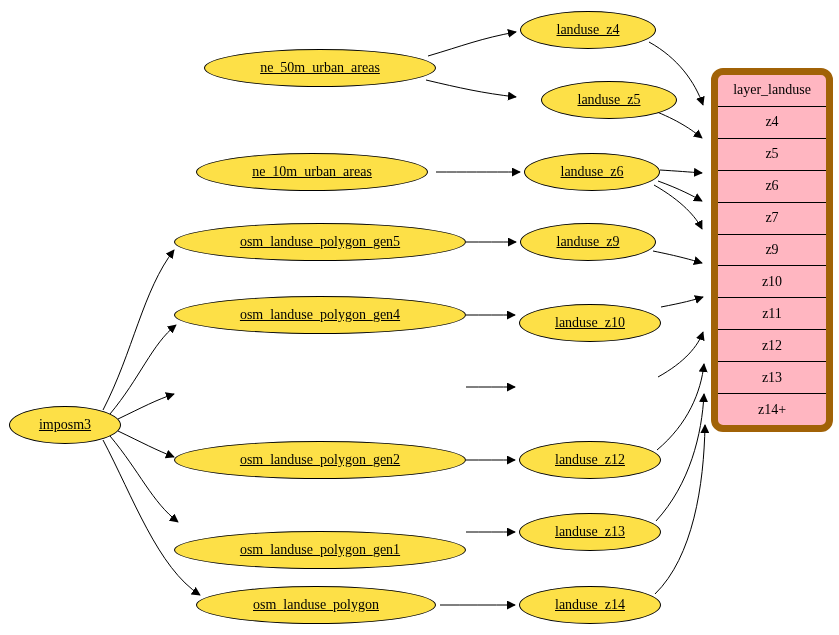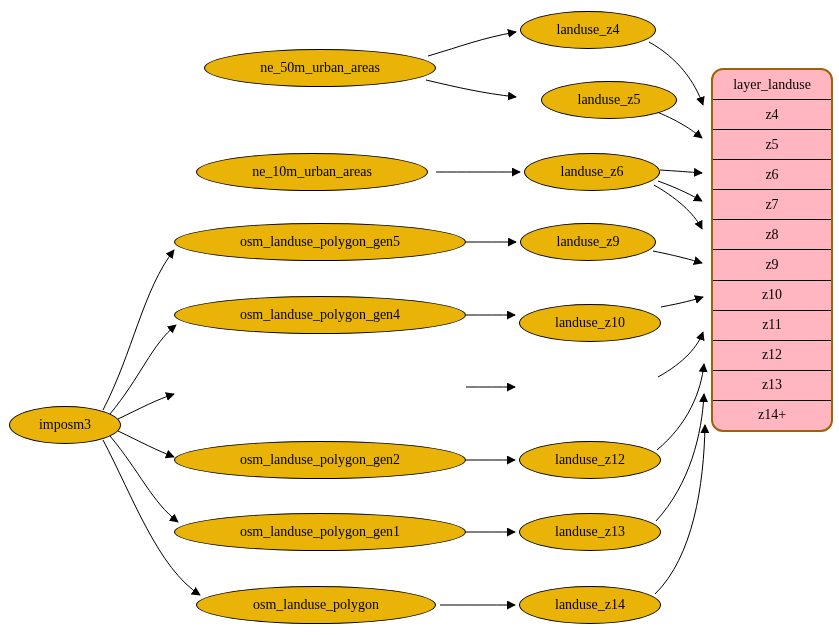--- a/index.html
+++ b/index.html
@@ -7,32 +7,33 @@
     position:relative;
     width:839px;height:635px;
     background:#ffffff;
     font-family:"Liberation Serif","DejaVu Serif",serif;
     font-size:14px;color:#000;
     overflow:hidden;
   }
   #edges{position:absolute;left:0;top:0;width:839px;height:635px;z-index:1;}
   .node{
     position:absolute;z-index:2;
-    background:#eab308;
+    background:#fde047;
     border:1px solid #000;
     border-radius:50%;
     display:flex;align-items:center;justify-content:center;
     text-align:center;white-space:nowrap;
     box-sizing:border-box;
+    text-decoration:underline;
   }
   .layer-table{
     position:absolute;z-index:2;
     left:711px;top:68px;width:122px;height:364px;
     background:#ffb6c1;
-    border:2px solid #a16207;
+    border:7px solid #a16207;
     border-radius:12px;
     box-sizing:border-box;
     display:flex;flex-direction:column;
     overflow:hidden;
   }
   .layer-row{
     flex:1;
     display:flex;align-items:center;justify-content:center;
     border-top:1px solid #000;
     white-space:nowrap;
@@ -82,39 +83,38 @@
     <path class="edge" d="M655,594 C693,557 704,485 705,425" marker-end="url(#arrow)"></path>
   </svg>
 
   <div class="node" style="left:9px;top:406px;width:112px;height:38px;">imposm3</div>
 
   <div class="node" style="left:204px;top:49px;width:232px;height:38px;">ne_50m_urban_areas</div>
   <div class="node" style="left:196px;top:153px;width:232px;height:38px;text-align:right;">ne_10m_urban_areas</div>
   <div class="node" style="left:174px;top:223px;width:292px;height:38px;">osm_landuse_polygon_gen5</div>
   <div class="node" style="left:174px;top:296px;width:292px;height:38px;">osm_landuse_polygon_gen4</div>
   <div class="node" style="left:174px;top:441px;width:292px;height:38px;">osm_landuse_polygon_gen2</div>
-  <div class="node" style="left:174px;top:513px;width:292px;height:38px;text-align:right;">osm_landuse_polygon_gen1</div>
+  <div class="node" style="left:174px;top:531px;width:292px;height:38px;text-align:right;">osm_landuse_polygon_gen1</div>
   <div class="node" style="left:196px;top:586px;width:240px;height:38px;">osm_landuse_polygon</div>
 
   <div class="node" style="left:520px;top:11px;width:136px;height:38px;">landuse_z4</div>
   <div class="node" style="left:541px;top:81px;width:136px;height:38px;">landuse_z5</div>
   <div class="node" style="left:524px;top:153px;width:136px;height:38px;">landuse_z6</div>
   <div class="node" style="left:520px;top:223px;width:136px;height:38px;">landuse_z9</div>
   <div class="node" style="left:519px;top:304px;width:142px;height:38px;">landuse_z10</div>
   <div class="node" style="left:519px;top:441px;width:142px;height:38px;">landuse_z12</div>
   <div class="node" style="left:519px;top:513px;width:142px;height:38px;">landuse_z13</div>
   <div class="node" style="left:519px;top:586px;width:142px;height:38px;">landuse_z14</div>
 
   <div class="layer-table" style="background: rgb(255, 182, 193);">
     <div class="layer-row">layer_landuse</div>
     <div class="layer-row">z4</div>
     <div class="layer-row">z5</div>
     <div class="layer-row">z6</div>
     <div class="layer-row">z7</div>
-    <div class="layer-row">z8</div>
     <div class="layer-row">z9</div>
     <div class="layer-row">z10</div>
     <div class="layer-row">z11</div>
     <div class="layer-row">z12</div>
     <div class="layer-row">z13</div>
     <div class="layer-row">z14+</div>
   </div>
 
 </div>
 

